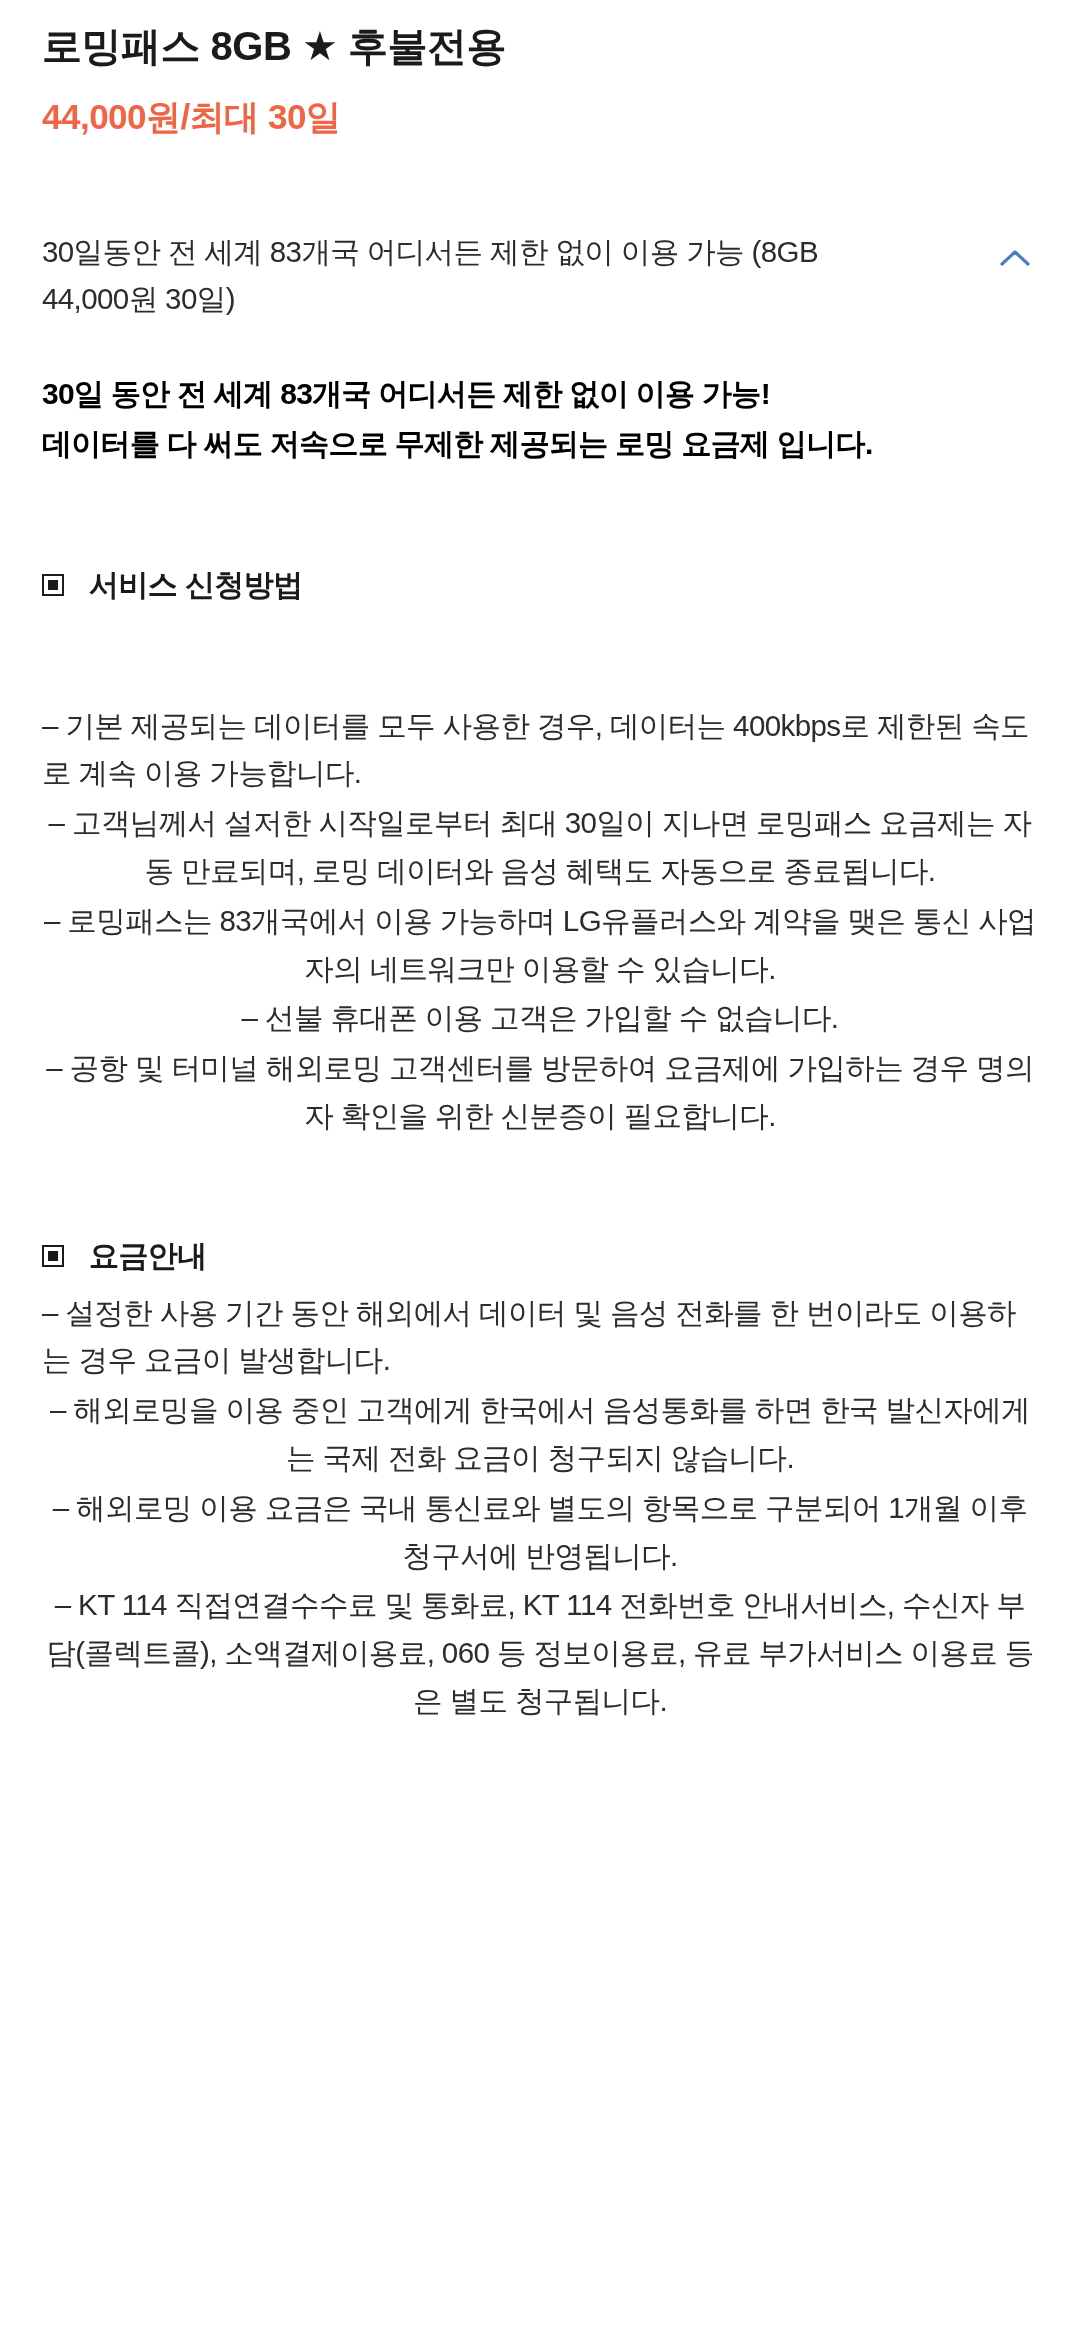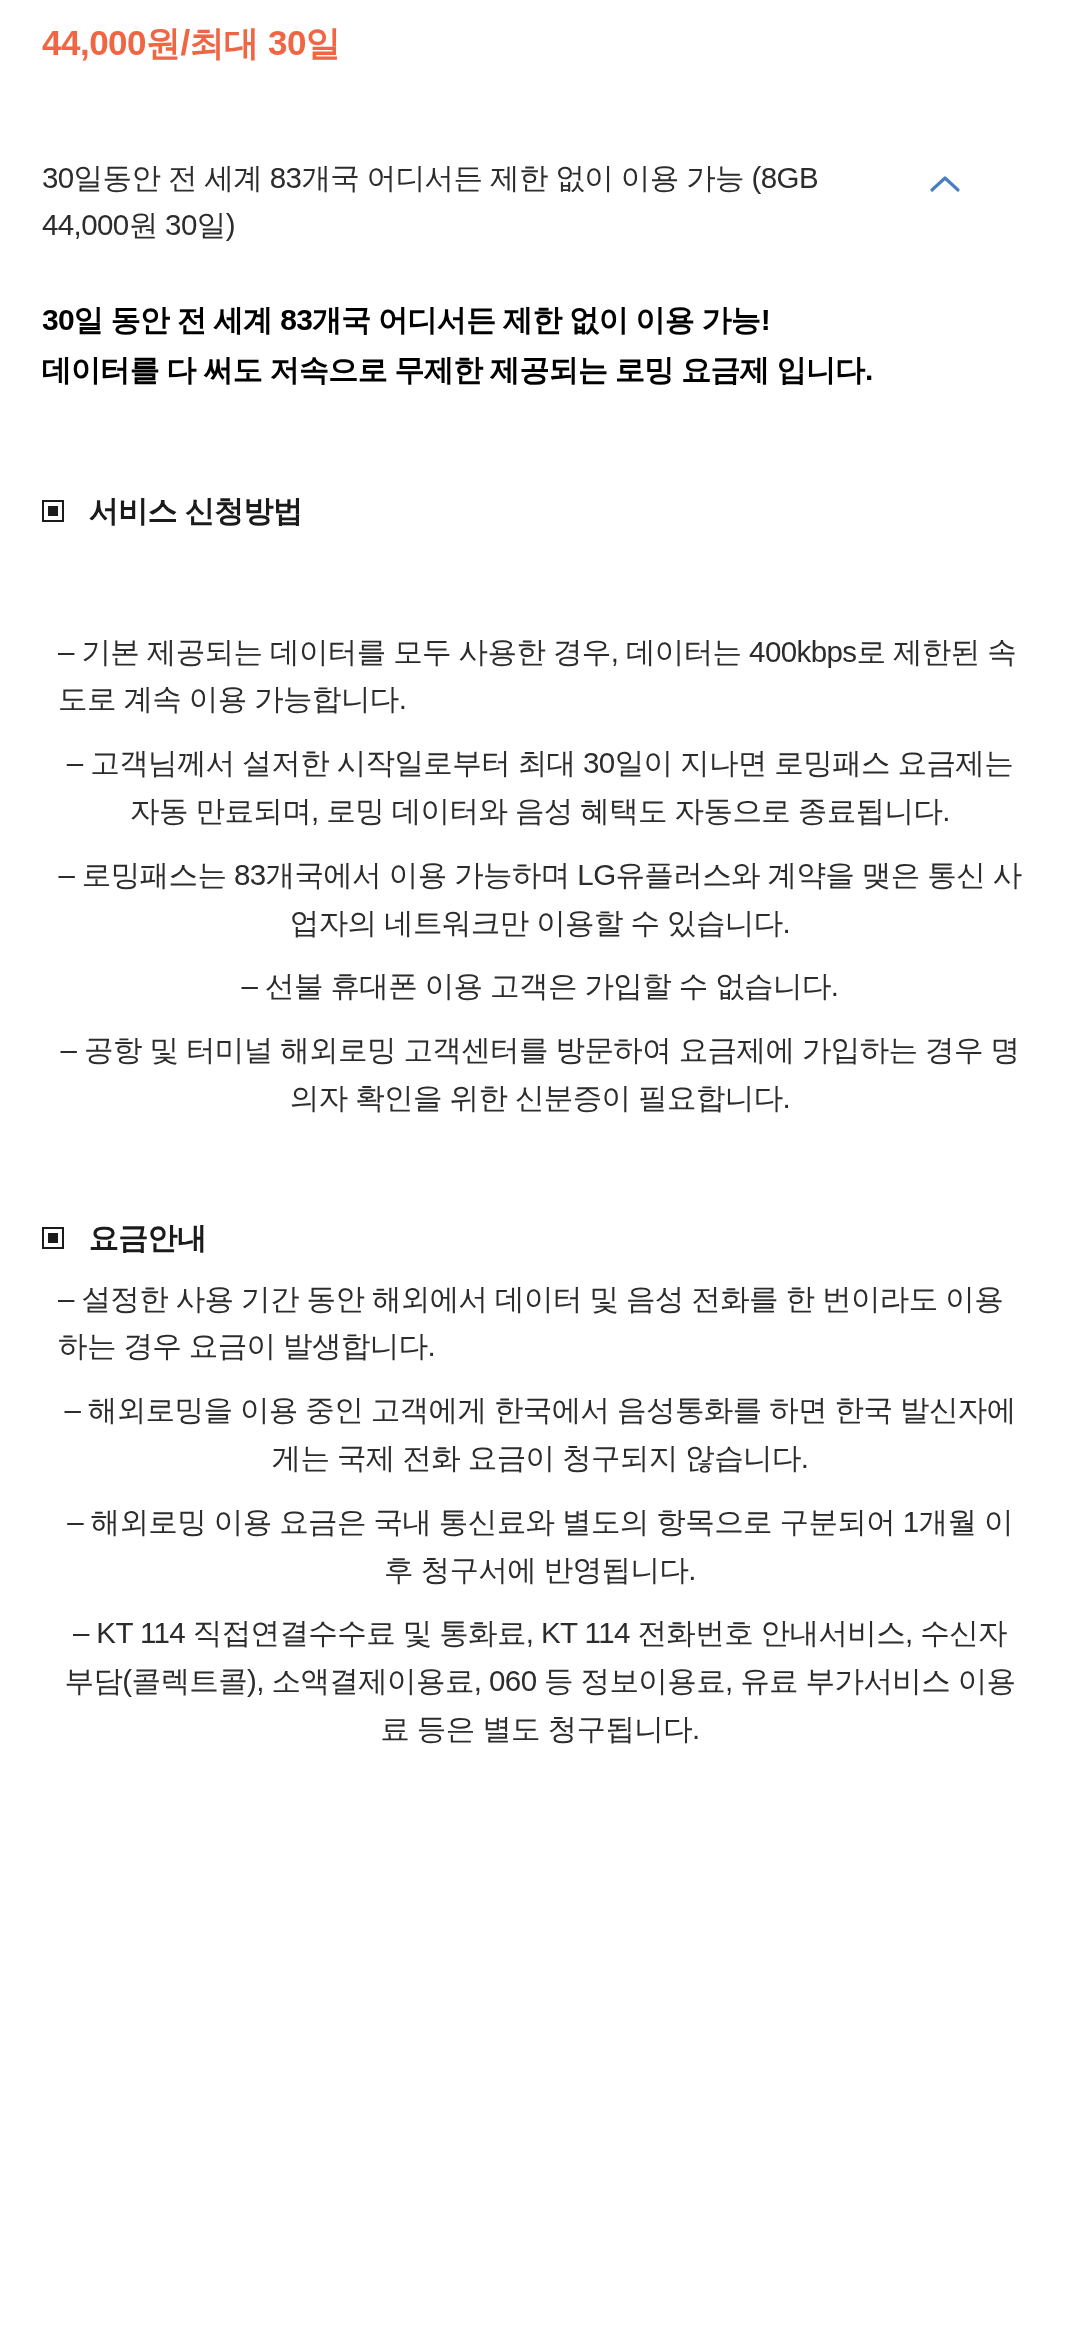--- a/index.html
+++ b/index.html
@@ -39,20 +39,21 @@
     line-height: 1.3;
     margin: 0;
   }
   .accordion {
     margin-top: 88px;
     padding: 0 42px 0 42px;
   }
   .accordion-head {
     display: flex;
     align-items: flex-start;
+    justify-content: space-between;
     gap: 20px;
   }
   .accordion-summary {
     font-size: 29.5px;
     color: #2c2c2c;
     line-height: 1.62;
     letter-spacing: -0.6px;
     max-width: 860px;
     font-weight: normal;
   }
@@ -116,33 +117,34 @@
   .list {
     margin: 0;
     padding: 0;
     list-style: none;
   }
   .list li {
     font-size: 29.5px;
     color: #2c2c2c;
     line-height: 1.62;
     letter-spacing: -0.6px;
-    margin: 16px;
+    margin: 0;
     padding: 0;
     text-indent: 0;
   }
   .list li + li { margin-top: 2px; text-align: center; }
   .spacer-bottom { height: 40px; }
 </style>
 </head>
 <body>
 
 <div class="page">
 
   <div class="header-block">
+    <h1 class="product-title">로밍패스 8GB ★ 후불전용</h1>
     <div class="product-price">44,000원/최대 30일</div>
   </div>
 
   <div class="accordion">
     <div class="accordion-head">
       <div class="accordion-summary">30일동안 전 세계 83개국 어디서든 제한 없이 이용 가능 (8GB 44,000원 30일)</div>
       <div class="chevron">
         <svg width="46" height="46" viewBox="0 0 46 46" aria-hidden="true">
           <polyline points="10,28 23,16 36,28" fill="none" stroke="#4a7ec4" stroke-width="3.2" stroke-linecap="round" stroke-linejoin="round"></polyline>
         </svg>

